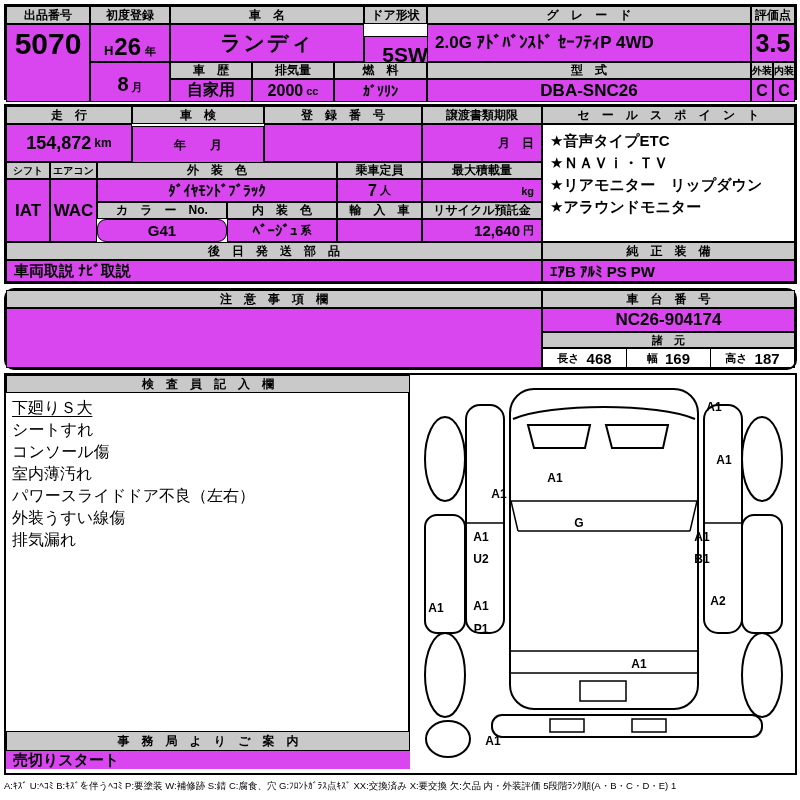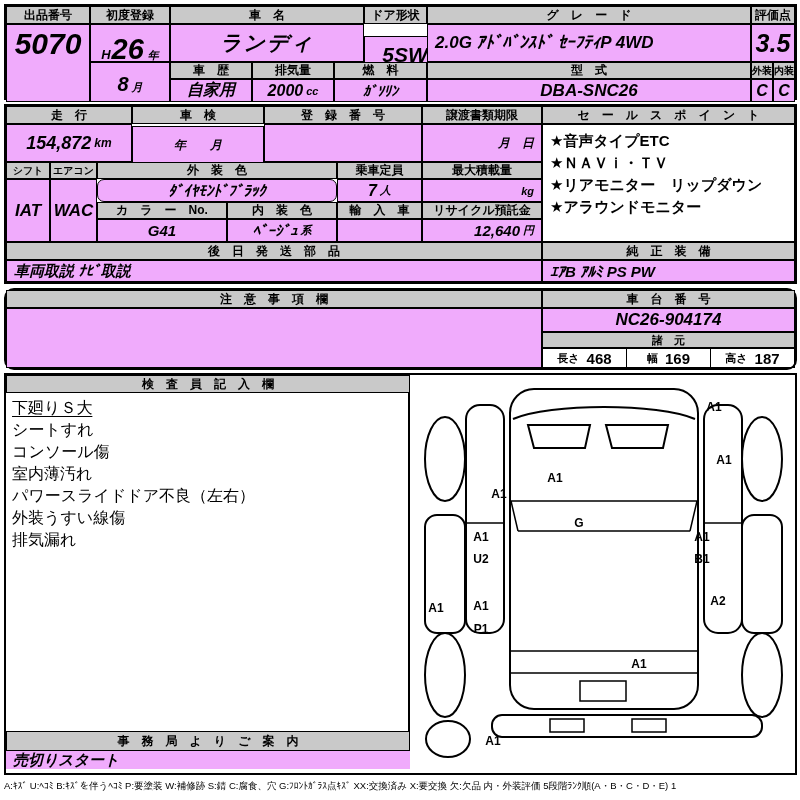--- a/index.html
+++ b/index.html
@@ -2,21 +2,21 @@
 <html><head>
 <meta charset="utf-8">
 <style>
   html,body{margin:0;padding:0;background:#fff;}
   #sheet{position:relative;width:800px;height:800px;background:#fff;color:#000;
          font-family:"Liberation Sans","DejaVu Sans",sans-serif;overflow:hidden;}
   .box{position:absolute;border:2px solid #000;background:#fff;box-sizing:border-box;}
   .hd,.cell{position:absolute;box-sizing:border-box;border:1px solid #000;
             display:flex;align-items:center;justify-content:center;overflow:hidden;white-space:nowrap;}
   .hd{background:#c9c9c9;font-size:12px;font-weight:bold;}
-  .cell{background:#f0abfc;font-weight:bold;font-size:15px;font-style:italic;}
+  .cell{background:#d946ef;font-weight:bold;font-size:15px;}
   .left{justify-content:flex-start;padding-left:7px;}
   .right{justify-content:flex-end;padding-right:7px;}
   .topalign{align-items:flex-start;padding-top:2px;}
   .unit{font-size:11px;font-weight:bold;margin-left:3px;}
   .small{font-size:12px;}
   .pane{position:absolute;box-sizing:border-box;}
   #sales-points-list{position:absolute;left:536px;top:18px;width:253px;height:118px;
       box-sizing:border-box;border:1px solid #000;padding:5px 7px;font-weight:bold;font-size:15px;}
   .sp-item{line-height:22px;}
   #inspector-notes{position:absolute;left:6px;top:22px;width:394px;font-weight:normal;font-size:16px;}
@@ -37,21 +37,21 @@
 
 <div id="sheet">
 
   <div class="box" style="left:4px;top:4px;width:793px;height:96px;">
     <div class="hd" style="left:0;top:0;width:84px;height:18px;">出品番号</div>
     <div class="cell topalign" style="left:0;top:18px;width:84px;height:78px;font-size:30px;">5070</div>
 
     <div class="hd" style="left:84px;top:0;width:80px;height:18px;">初度登録</div>
     <div class="cell" style="left:84px;top:18px;width:80px;height:38px;gap:1px;align-items:baseline;padding-top:8px;">
       <span style="font-size:13px;">H</span>
-        <span style="font-size:29px;">26</span>
+        <span style="font-size:24px;">26</span>
         <span class="unit">年</span>
     </div>
     <div class="cell" style="left:84px;top:56px;width:80px;height:40px;align-items:baseline;padding-top:10px;">
       <span style="font-size:20px;">8</span>
         <span class="unit">月</span>
     </div>
 
     <div class="hd" style="left:164px;top:0;width:194px;height:18px;">車　名</div>
     <div class="cell" style="left:164px;top:18px;width:194px;height:38px;font-size:21px;letter-spacing:2px;">ランディ</div>
 
@@ -108,33 +108,33 @@
         <div class="sp-item">★リアモニター　リップダウン</div>
         <div class="sp-item">★アラウンドモニター</div>
       </div>
 
     <div class="hd" style="left:0;top:56px;width:44px;height:17px;font-size:10px;">シフト</div>
     <div class="hd" style="left:44px;top:56px;width:47px;height:17px;font-size:10px;">エアコン</div>
     <div class="cell" style="left:0;top:73px;width:44px;height:63px;font-size:17px;">IAT</div>
     <div class="cell" style="left:44px;top:73px;width:47px;height:63px;font-size:17px;">WAC</div>
 
     <div class="hd" style="left:91px;top:56px;width:240px;height:17px;">外　装　色</div>
-    <div class="cell" style="left:91px;top:73px;width:240px;height:23px;border-radius:7px;">ﾀﾞｲﾔﾓﾝﾄﾞﾌﾞﾗｯｸ</div>
+    <div class="cell" style="left:91px;top:73px;width:240px;height:23px;">ﾀﾞｲﾔﾓﾝﾄﾞﾌﾞﾗｯｸ</div>
 
     <div class="hd" style="left:331px;top:56px;width:85px;height:17px;">乗車定員</div>
     <div class="cell" style="left:331px;top:73px;width:85px;height:23px;">
       <span style="font-size:16px;">7</span>
         <span class="unit">人</span>
     </div>
 
     <div class="hd" style="left:416px;top:56px;width:120px;height:17px;">最大積載量</div>
     <div class="cell right" style="left:416px;top:73px;width:120px;height:23px;font-size:11px;">kg</div>
 
     <div class="hd" style="left:91px;top:96px;width:130px;height:17px;">カ　ラ　ー　No.</div>
-    <div class="cell" style="left:91px;top:113px;width:130px;height:23px;">G41</div>
+    <div class="cell" style="left:91px;top:113px;width:130px;height:23px;border-radius:9px;">G41</div>
 
     <div class="hd" style="left:221px;top:96px;width:110px;height:17px;">内　装　色</div>
     <div class="cell" style="left:221px;top:113px;width:110px;height:23px;">
       <span>ﾍﾞｰｼﾞｭ</span>
         <span class="unit">系</span>
     </div>
 
     <div class="hd" style="left:331px;top:96px;width:85px;height:17px;">輸　入　車</div>
     <div class="cell" style="left:331px;top:113px;width:85px;height:23px;"></div>
 

